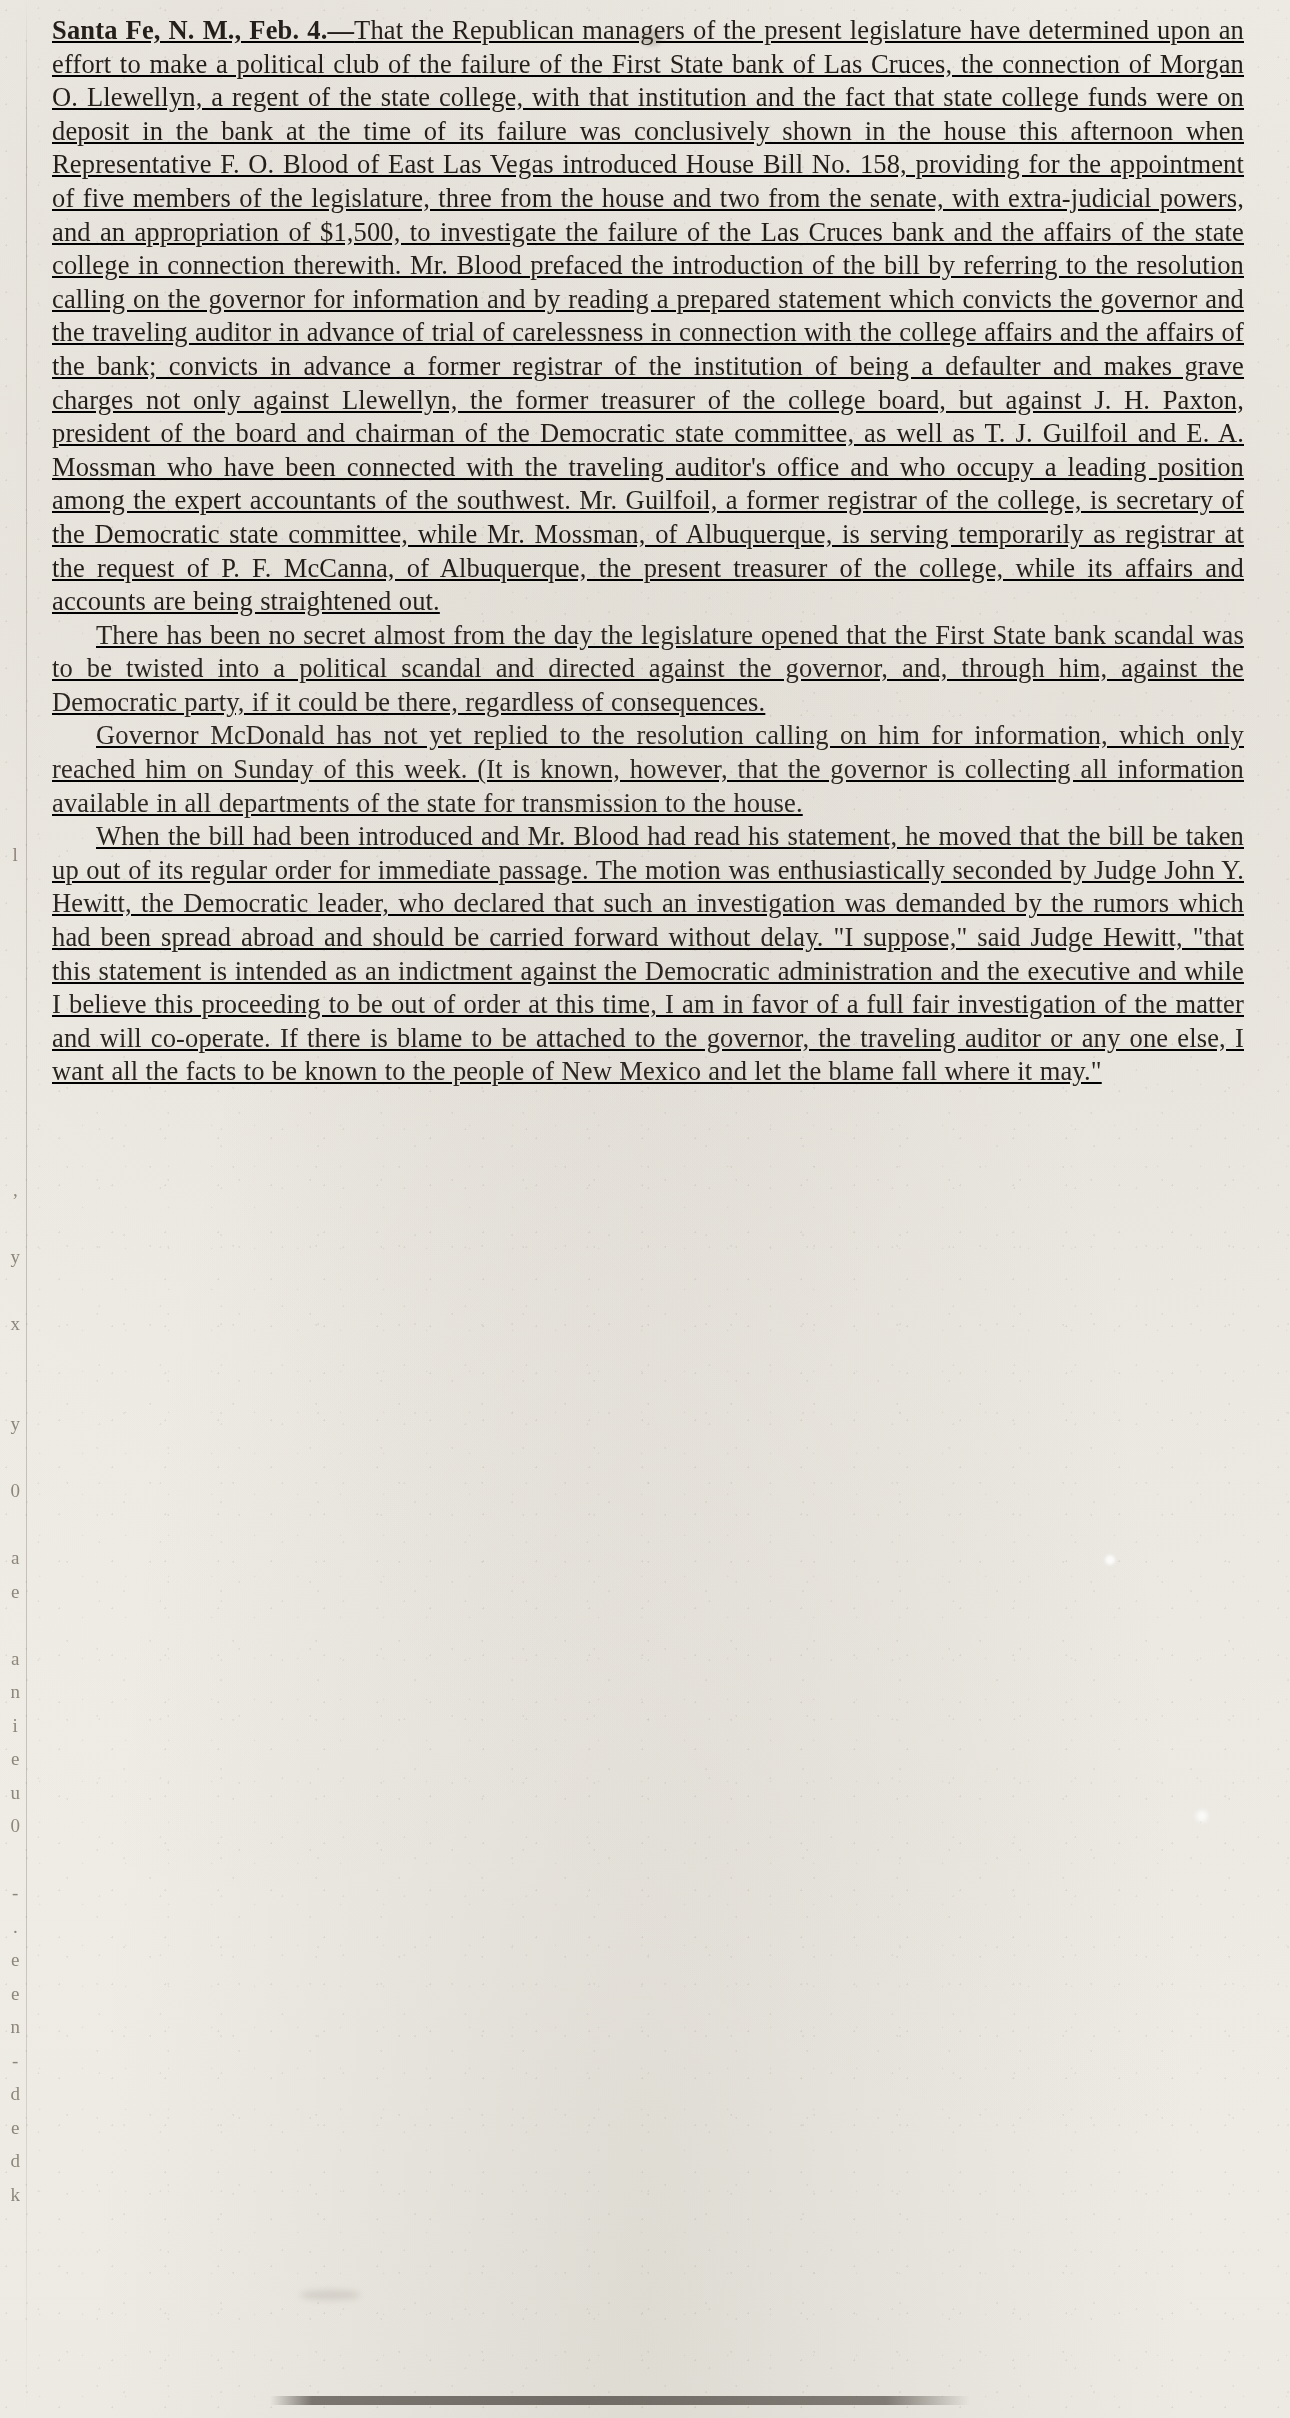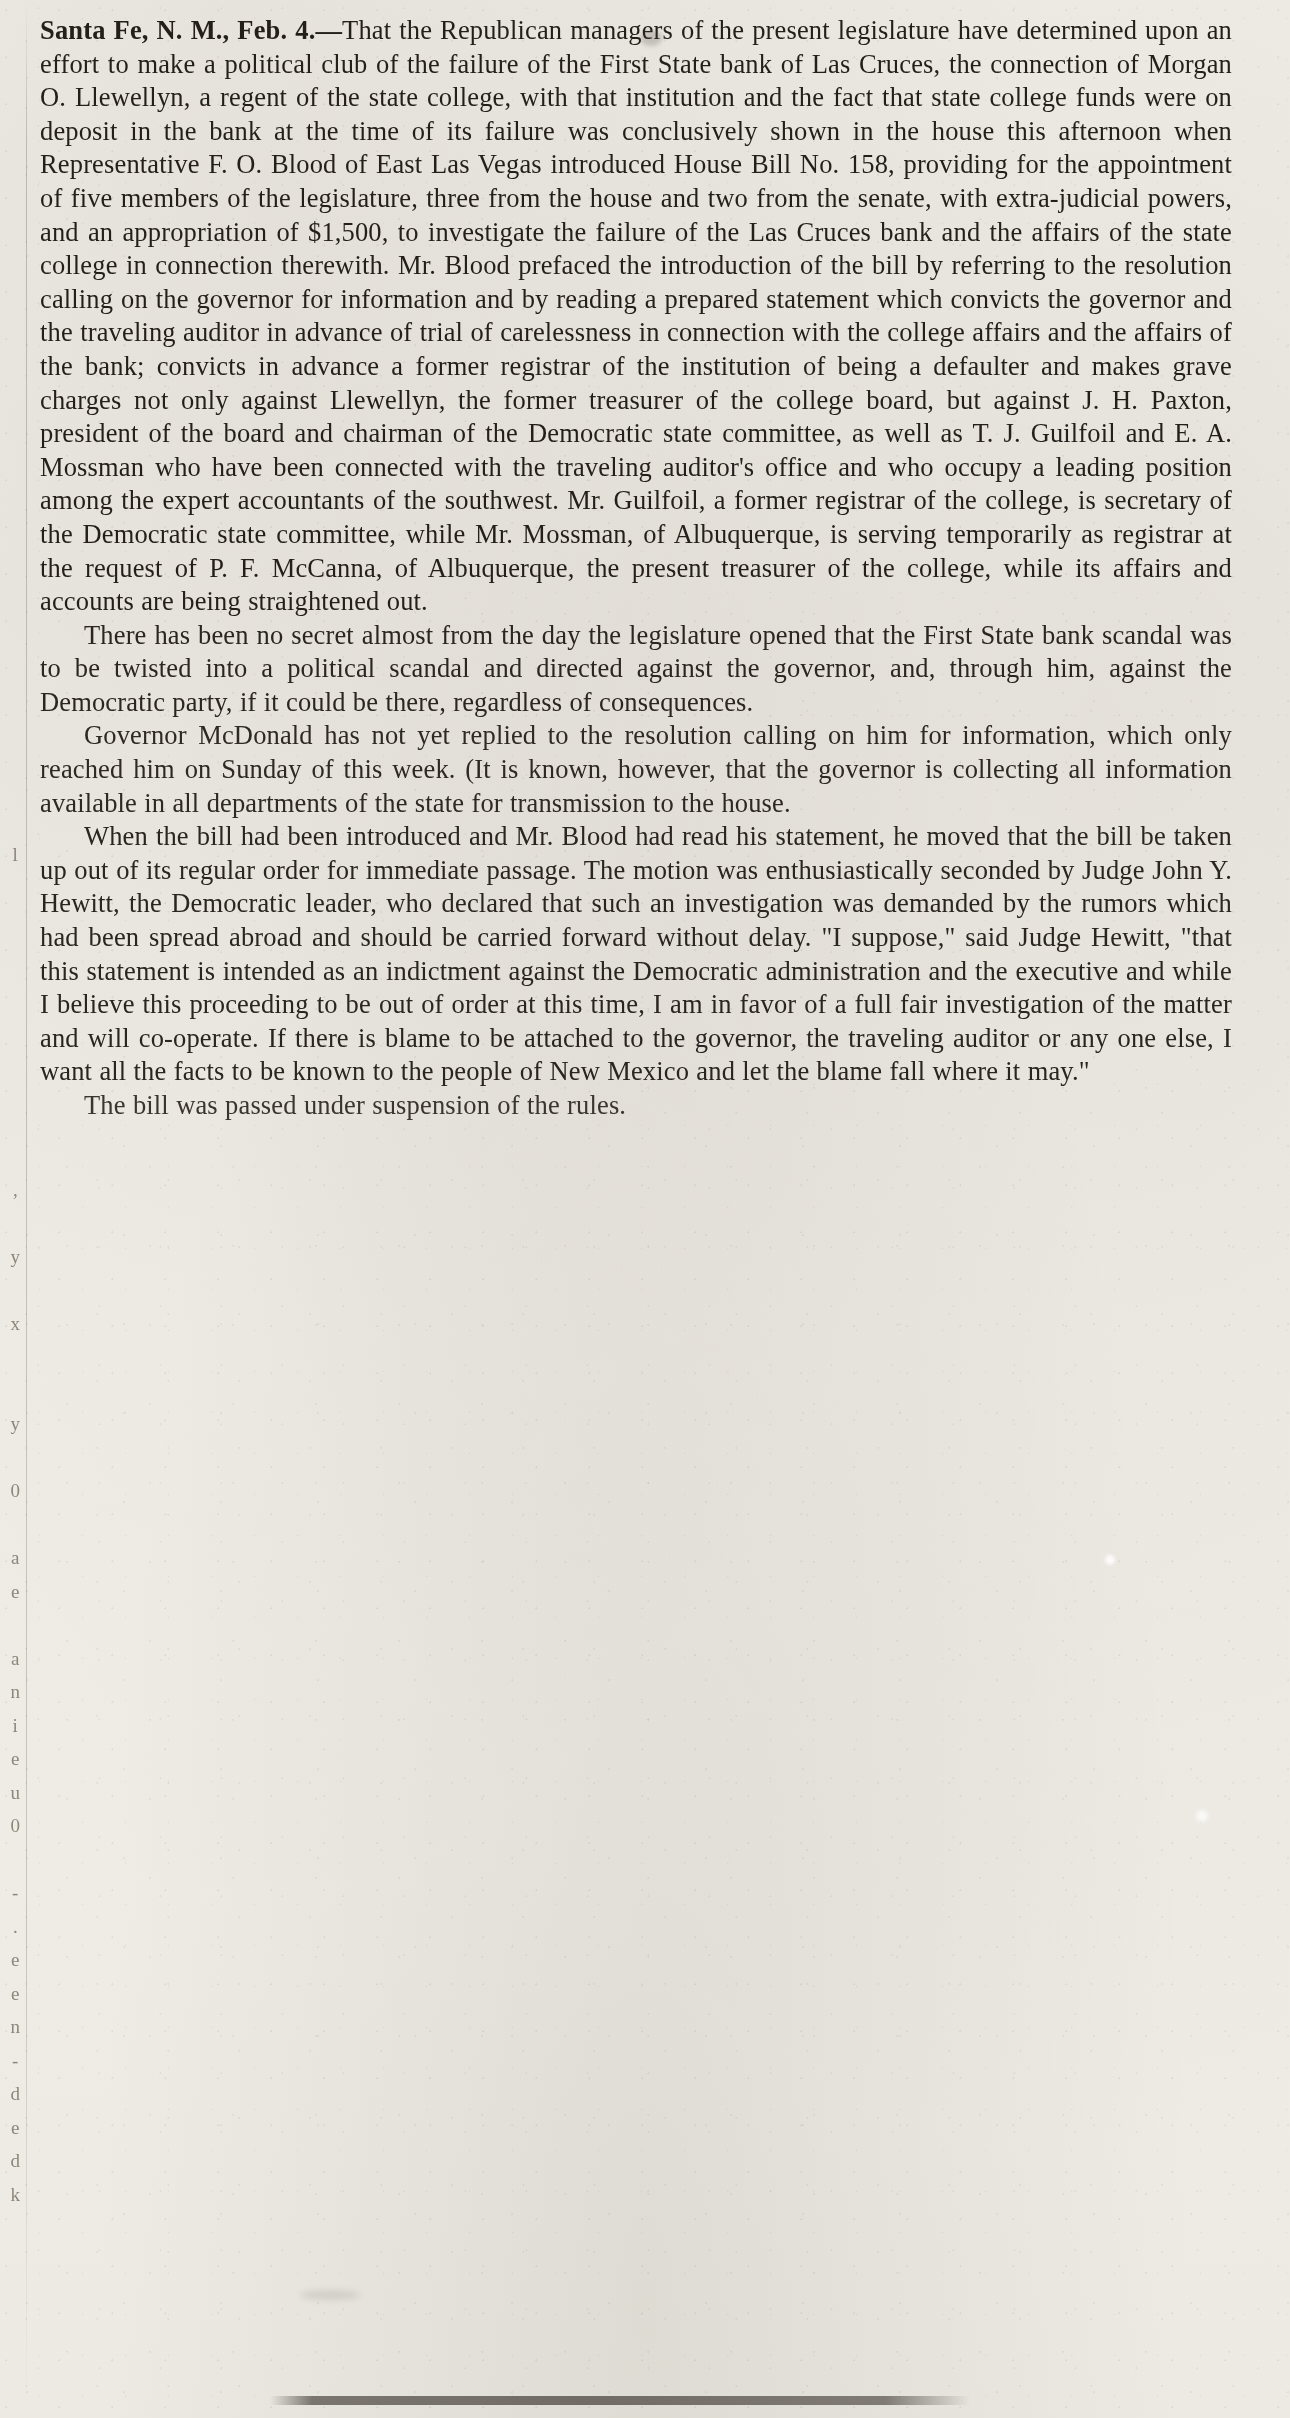--- a/index.html
+++ b/index.html
@@ -69,23 +69,24 @@
     position: absolute;
     left: 26px;
     top: 0;
     width: 1px;
     height: 2418px;
     background: linear-gradient(180deg, rgba(110,100,88,0.0) 0%, rgba(110,100,88,0.35) 6%, rgba(110,100,88,0.30) 80%, rgba(110,100,88,0.0) 100%);
   }
 
   #article {
     position: absolute;
-    left: 40px;
+    left: 52px;
     top: 14px;
     width: 1192px;
+    text-decoration: underline;
   }
 
   .para {
     font-family: "Liberation Serif", serif;
     font-size: 26.5px;
     line-height: 33.6px;
     color: #2a2520;
     text-align: justify;
     text-align-last: left;
     margin: 0 0 0 0;
@@ -211,21 +212,20 @@
   <div id="article">
 
     <p class="para p1"><span class="lead">Santa Fe, N. M., Feb. 4.—</span><span>That the Republican managers of the present legislature have determined upon an effort to make a political club of the failure of the First State bank of Las Cruces, the connection of Morgan O. Llewellyn, a regent of the state college, with that institution and the fact that state college funds were on deposit in the bank at the time of its failure was conclusively shown in the house this afternoon when Representative F. O. Blood of East Las Vegas introduced House Bill No. 158, providing for the appointment of five members of the legislature, three from the house and two from the senate, with extra-judicial powers, and an appropriation of $1,500, to investigate the failure of the Las Cruces bank and the affairs of the state college in connection therewith. Mr. Blood prefaced the introduction of the bill by referring to the resolution calling on the governor for information and by reading a prepared statement which convicts the governor and the traveling auditor in advance of trial of carelessness in connection with the college affairs and the affairs of the bank; convicts in advance a former registrar of the institution of being a defaulter and makes grave charges not only against Llewellyn, the former treasurer of the college board, but against J. H. Paxton, president of the board and chairman of the Democratic state committee, as well as T. J. Guilfoil and E. A. Mossman who have been connected with the traveling auditor's office and who occupy a leading position among the expert accountants of the southwest. Mr. Guilfoil, a former registrar of the college, is secretary of the Democratic state committee, while Mr. Mossman, of Albuquerque, is serving temporarily as registrar at the request of P. F. McCanna, of Albuquerque, the present treasurer of the college, while its affairs and accounts are being straightened out.</span></p>
 
     <p class="para p2 indent">There has been no secret almost from the day the legislature opened that the First State bank scandal was to be twisted into a political scandal and directed against the governor, and, through him, against the Democratic party, if it could be there, regardless of consequences.</p>
 
     <p class="para p3 indent">Governor McDonald has not yet replied to the resolution calling on him for information, which only reached him on Sunday of this week. (It is known, however, that the governor is collecting all information available in all departments of the state for transmission to the house.</p>
 
     <p class="para p4 indent">When the bill had been introduced and Mr. Blood had read his statement, he moved that the bill be taken up out of its regular order for immediate passage. The motion was enthusiastically seconded by Judge John Y. Hewitt, the Democratic leader, who declared that such an investigation was demanded by the rumors which had been spread abroad and should be carried forward without delay. "I suppose," said Judge Hewitt, "that this statement is intended as an indictment against the Democratic administration and the executive and while I believe this proceeding to be out of order at this time, I am in favor of a full fair investigation of the matter and will co-operate. If there is blame to be attached to the governor, the traveling auditor or any one else, I want all the facts to be known to the people of New Mexico and let the blame fall where it may."</p>
 
-    <p class="para p6 indent">The bill was passed under suspension of the rules.</p>
 
   </div>
 
   <div id="bottomrule"></div>
 
   <div class="smudge s1"></div>
   <div class="smudge s2"></div>
   <div class="smudge s3"></div>
   <div class="smudge s4"></div>
 

